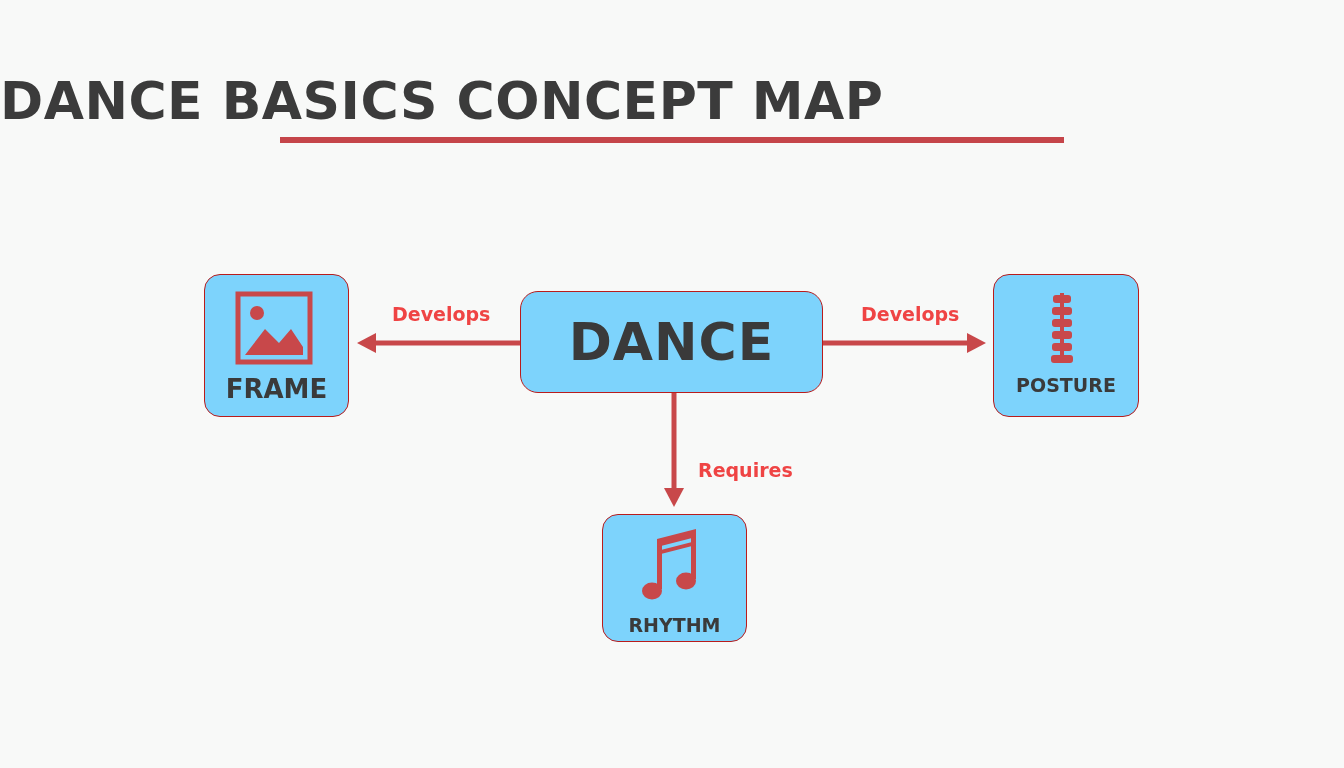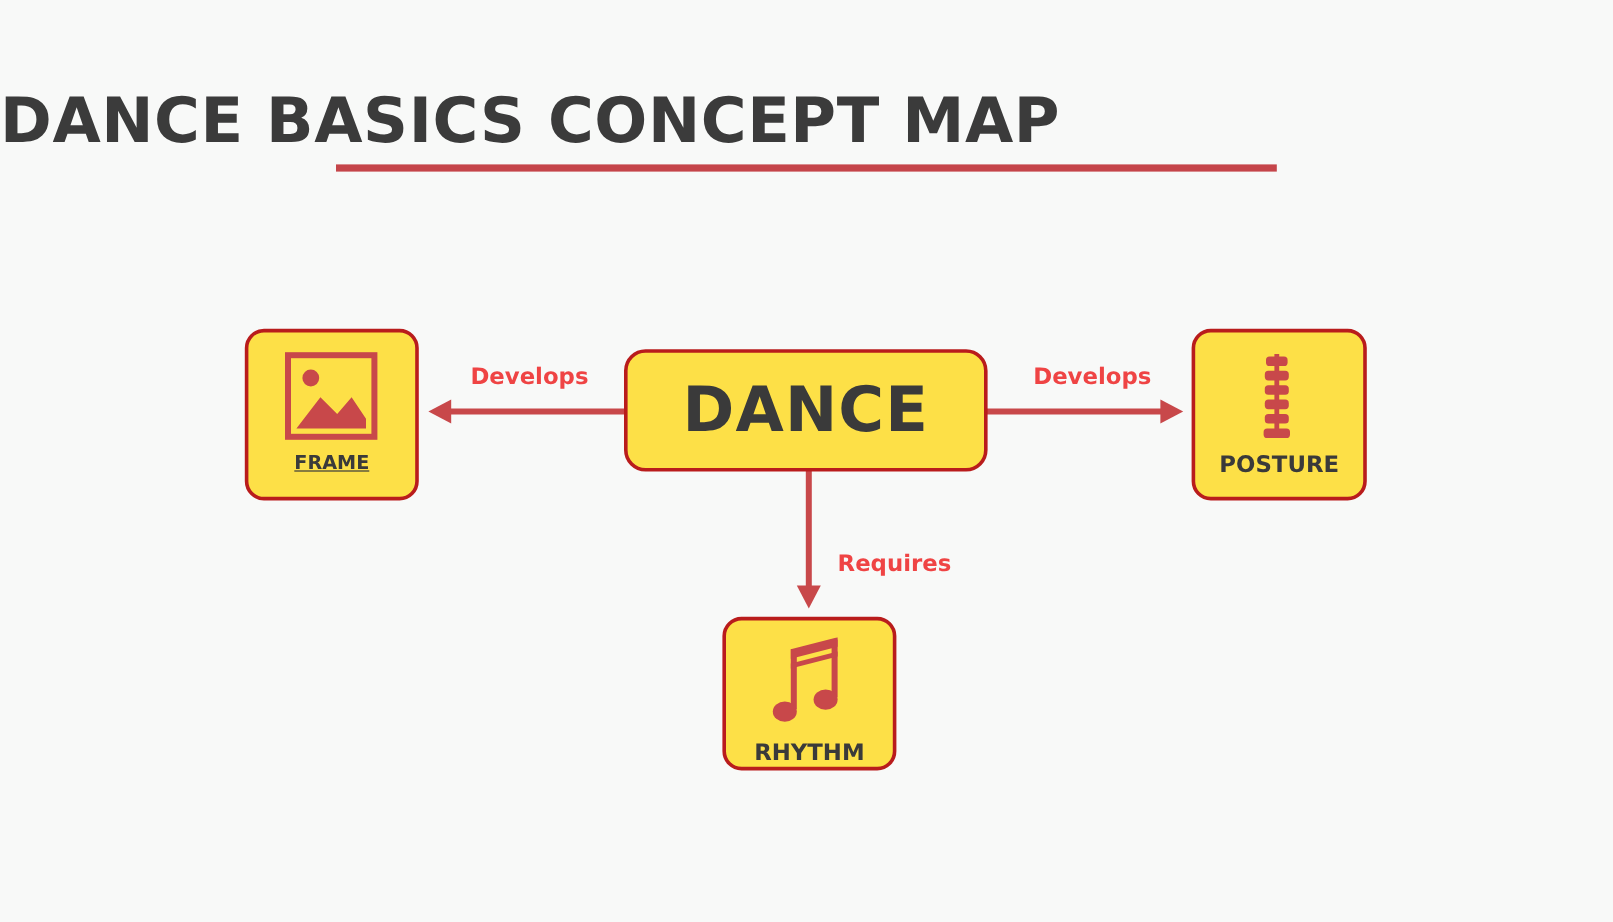--- a/index.html
+++ b/index.html
@@ -13,21 +13,21 @@
     position:absolute; left:0; width:1344px; top:66px;
     text-align:left; font-size:52px; font-weight:bold;
     letter-spacing:0.5px; color:#3b3b3b; line-height:70px;
   }
   .title-underline {
     position:absolute; left:280px; top:137px; width:784px; height:6px;
     background:#c5454a;
   }
   .node {
     position:absolute; box-sizing:border-box;
-    border:3px solid #b91c1c; border-radius:16px; background:#fde047;
+    border:1px solid #b91c1c; border-radius:16px; background:#7dd3fc;
   }
   .node-label {
     position:absolute; left:0; right:0; text-align:center;
     font-weight:bold; color:#3a3a3a;
   }
   .center-label {
     position:absolute; left:0; right:0; top:0; bottom:0;
     display:flex; align-items:center; justify-content:center;
     font-size:52px; font-weight:bold; color:#3a3a3a; letter-spacing:1px;
   }
@@ -62,21 +62,21 @@
 <div class="node" style="left:520px; top:291px; width:303px; height:102px; border-radius:18px;">
   <div class="center-label">DANCE</div>
 </div>
 
 <div class="node" style="left:204px; top:274px; width:145px; height:143px;">
   <svg class="icon" style="left:30px; top:16px;" width="78" height="74" viewBox="0 0 78 74">
     <rect x="3" y="3" width="72" height="68" fill="none" stroke="#c8484a" stroke-width="5"></rect>
     <circle cx="22" cy="22" r="7" fill="#c8484a"></circle>
     <polygon points="10,64 30,38 44,52 56,38 68,56 68,64" fill="#c8484a"></polygon>
   </svg>
-  <div class="node-label" style="top:99px; font-size:16px;text-decoration:underline;">FRAME</div>
+  <div class="node-label" style="top:99px; font-size:26px;">FRAME</div>
 </div>
 
 <div class="node" style="left:993px; top:274px; width:146px; height:143px;">
   <svg class="icon" style="left:56px; top:16px;" width="24" height="74" viewBox="0 0 24 74">
     <rect x="10" y="2" width="4" height="70" fill="#c8484a"></rect>
     <rect x="3" y="4" width="18" height="8" rx="3" fill="#c8484a"></rect>
     <rect x="2" y="16" width="20" height="8" rx="3" fill="#c8484a"></rect>
     <rect x="2" y="28" width="20" height="8" rx="3" fill="#c8484a"></rect>
     <rect x="2" y="40" width="20" height="8" rx="3" fill="#c8484a"></rect>
     <rect x="2" y="52" width="20" height="8" rx="3" fill="#c8484a"></rect>

